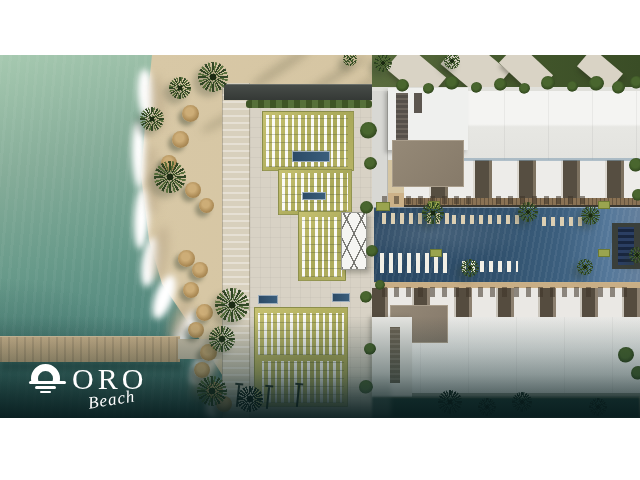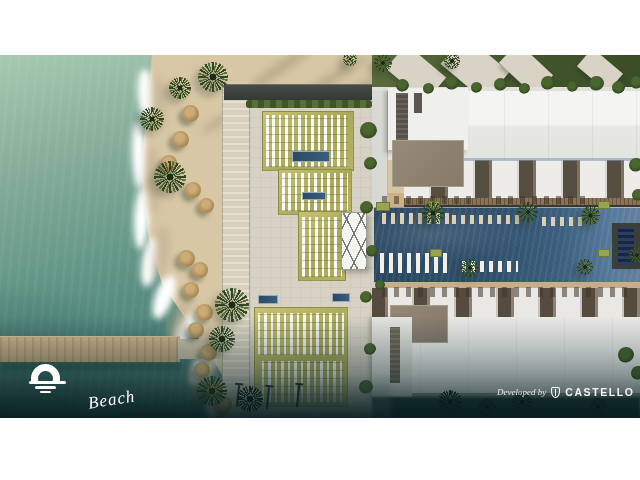--- a/index.html
+++ b/index.html
@@ -311,23 +311,19 @@
       <div class="abs pole" style="left: 297px; top: 330px; z-index: 11;"></div>
       <div class="abs vignette"></div>
 
     <div class="abs oro-logo">
       <div class="oro-icon">
         <div class="oro-ring"></div>
         <div class="oro-w1"></div>
         <div class="oro-w2"></div>
         <div class="oro-w3"></div>
       </div>
+      <div class="oro-word">ORO</div>
       <div class="oro-script">Beach</div>
-    </div>
-    <div class="abs devmark">
-      <span class="dev-by">Developed by</span>
-      <span class="crest"></span>
-      <span class="dev-name">CASTELLO</span>
     </div>
   </div>
   <div class="whitebar top"></div>
   <div class="whitebar bot"></div>
 </div>
 
 </body></html>

